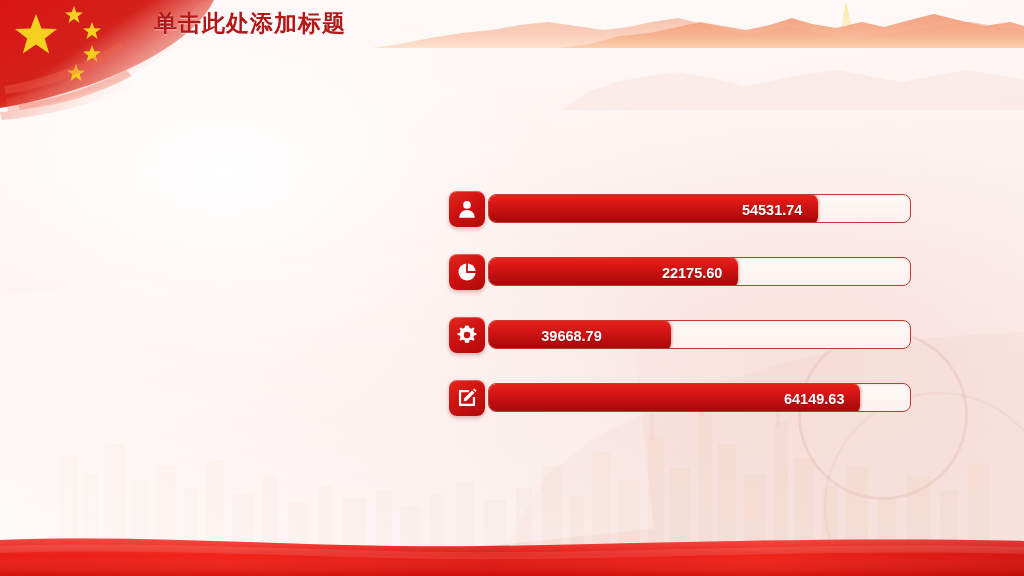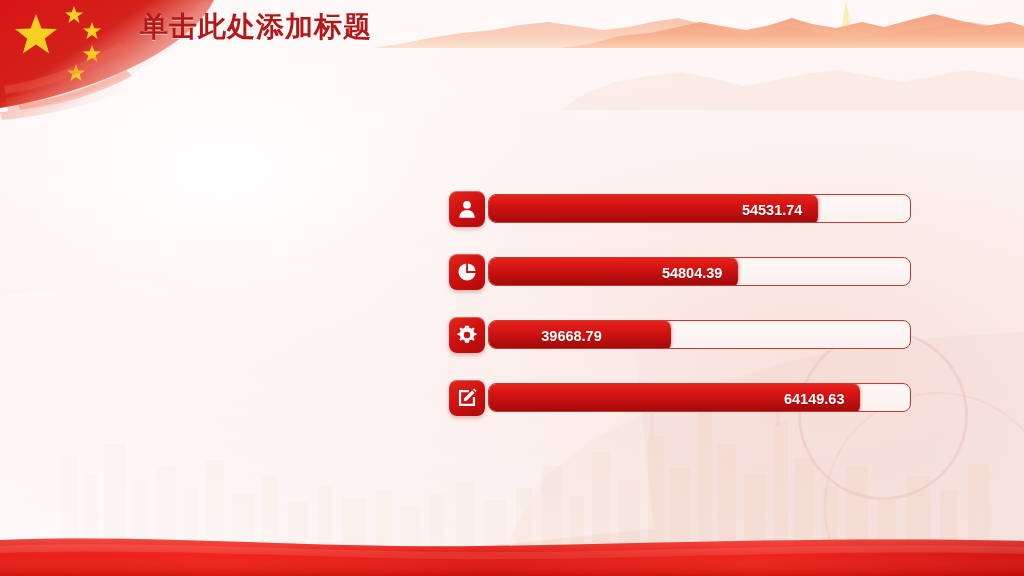--- a/index.html
+++ b/index.html
@@ -54,22 +54,22 @@
     background:linear-gradient(28deg, rgba(255,255,255,.85) 0%, rgba(255,255,255,.25) 55%, rgba(255,255,255,0) 100%);
     transform:rotate(-6deg);
   }
 
   
   .flag-wrap { position:absolute; left:0; top:0; width:300px; height:120px; overflow:hidden; }
   .flag-svg  { position:absolute; left:0; top:0; }
 
   
   .title {
-    position:absolute; left:140px; top:8px;
-    font-size:28px; font-weight:bold; letter-spacing:1px;
+    position:absolute; left:154px; top:8px;
+    font-size:23px; font-weight:bold; letter-spacing:1px;
     color:#b31717;
     text-shadow:0 1px 0 rgba(255,255,255,.6);
     white-space:nowrap;
   }
 
   
   .left-col { position:absolute; left:98px; top:188px; width:318px; }
   .sub-title {
     font-size:21px; font-weight:bold; color:#333333;
     letter-spacing:1px; margin-bottom:11px;
@@ -257,21 +257,21 @@
 
     <div class="bar-row">
       <div class="icon-box">
         <svg width="22" height="22" viewBox="0 0 24 24" fill="#ffffff">
           <path d="M11,2.6 A9.4,9.4 0 1 0 21.4,13 L11,13 Z"></path>
           <path d="M13,2.6 A9.4,9.4 0 0 1 21.4,11 L13,11 Z"></path>
         </svg>
       </div>
       <div class="track">
         <div class="fill" style="width: calc(59% + 2px);">
-          <span class="fill-value">54804.39</span>
+          <span class="fill-value">22175.60</span>
         </div>
       </div>
     </div>
 
     <div class="bar-row">
       <div class="icon-box">
         <svg width="22" height="22" viewBox="0 0 24 24" fill="#ffffff">
           <path d="M12,1.8 l2.1,0 0.55,2.55 a8.3,8.3 0 0 1 2.0,0.83 l2.2,-1.4 1.5,1.5 -1.4,2.2 a8.3,8.3 0 0 1 0.83,2.0 l2.55,0.55 0,2.1 -2.55,0.55 a8.3,8.3 0 0 1 -0.83,2.0 l1.4,2.2 -1.5,1.5 -2.2,-1.4 a8.3,8.3 0 0 1 -2.0,0.83 l-0.55,2.55 -2.1,0 -2.1,0 -0.55,-2.55 a8.3,8.3 0 0 1 -2.0,-0.83 l-2.2,1.4 -1.5,-1.5 1.4,-2.2 a8.3,8.3 0 0 1 -0.83,-2.0 l-2.55,-0.55 0,-2.1 2.55,-0.55 a8.3,8.3 0 0 1 0.83,-2.0 l-1.4,-2.2 1.5,-1.5 2.2,1.4 a8.3,8.3 0 0 1 2.0,-0.83 l0.55,-2.55 z"></path>
           <circle cx="12" cy="12" r="3.5" fill="#cf1010"></circle>
         </svg>

